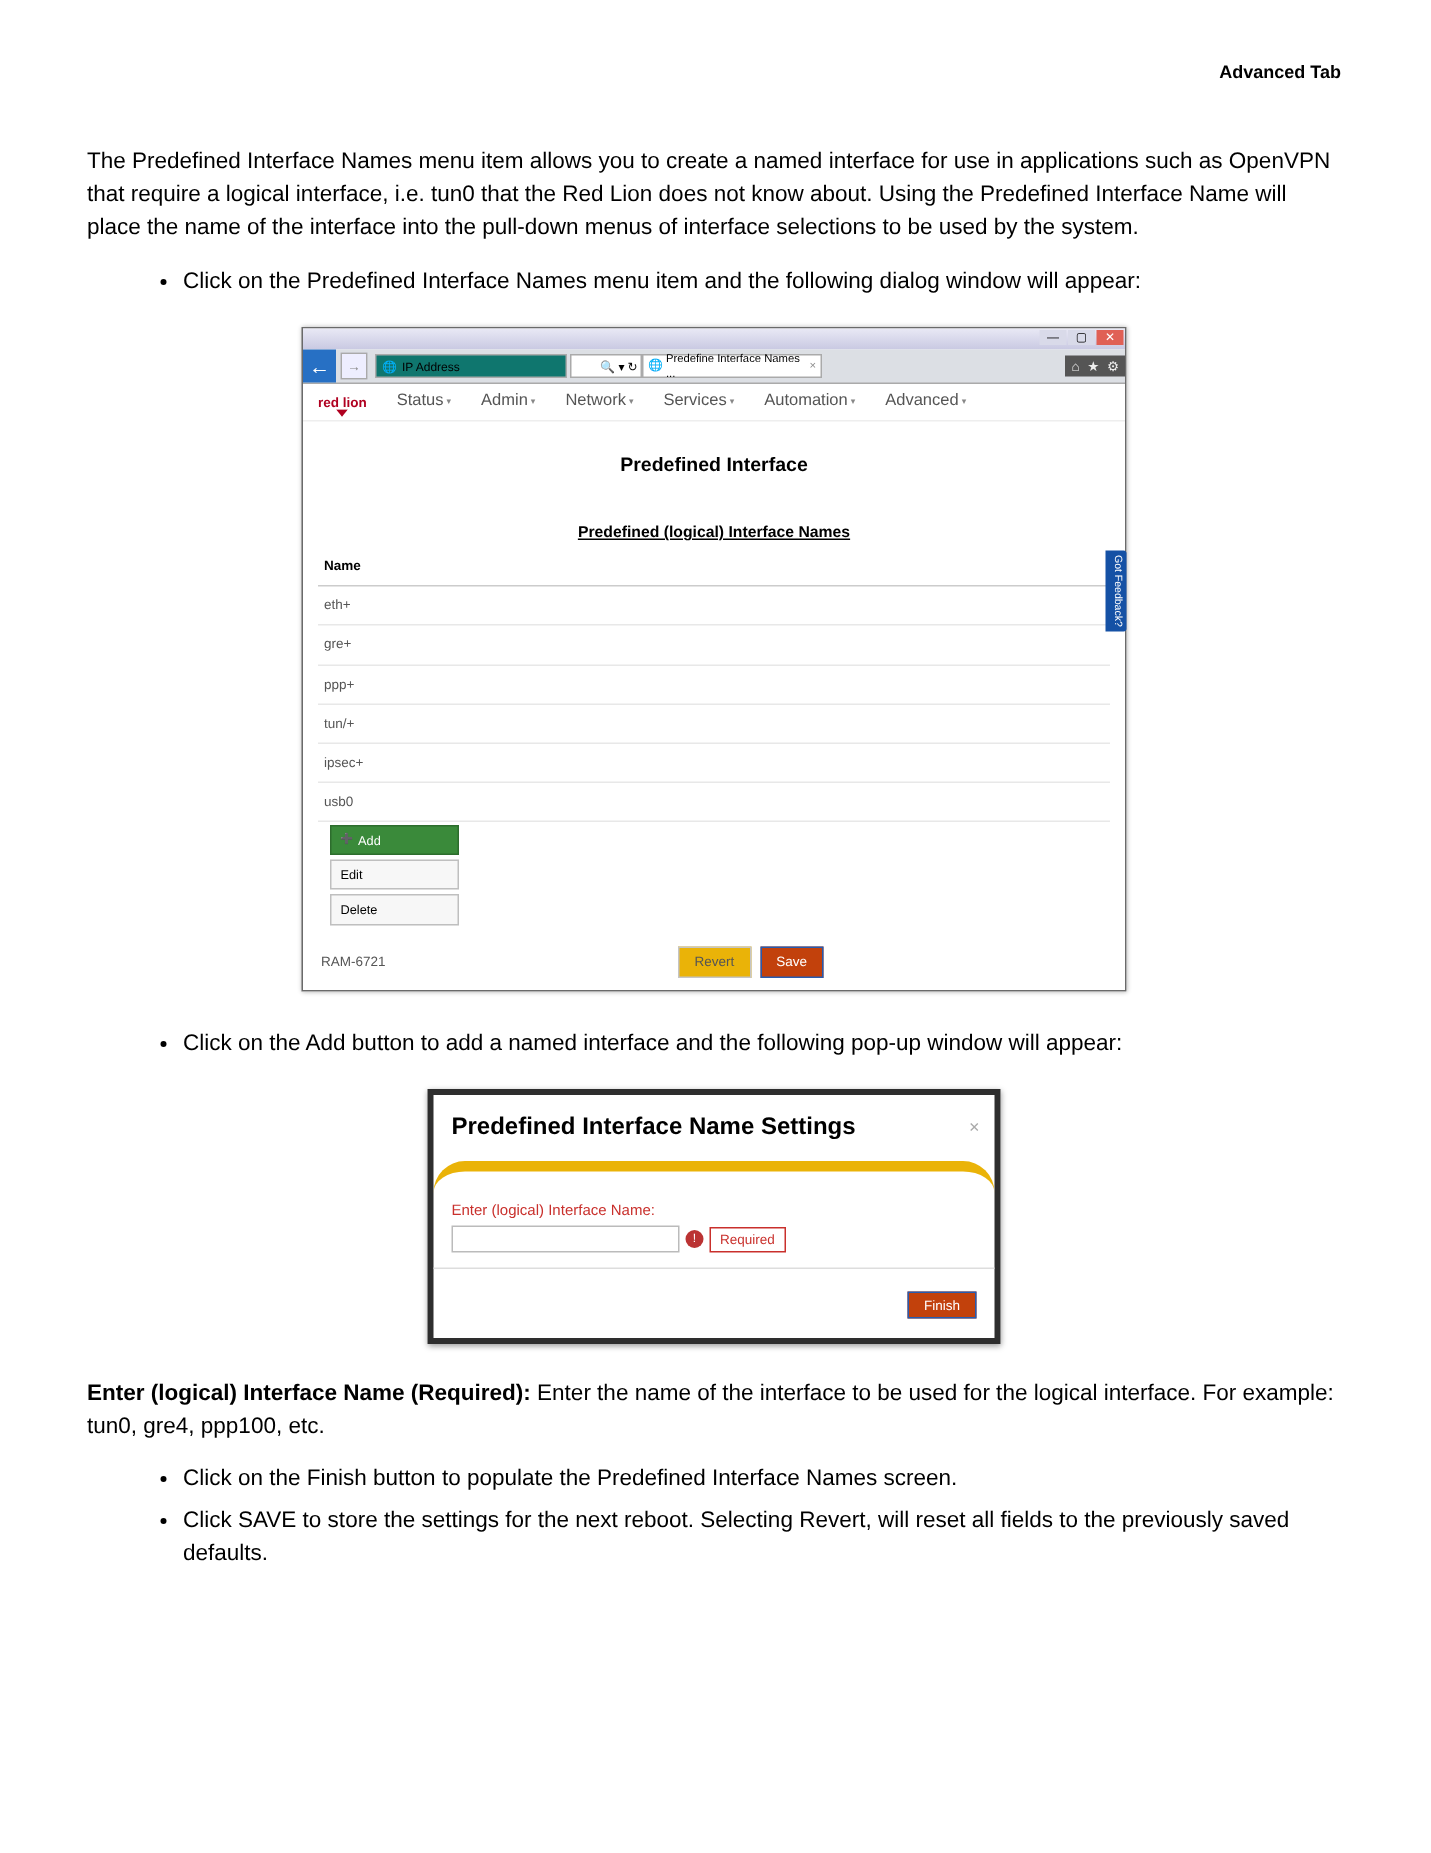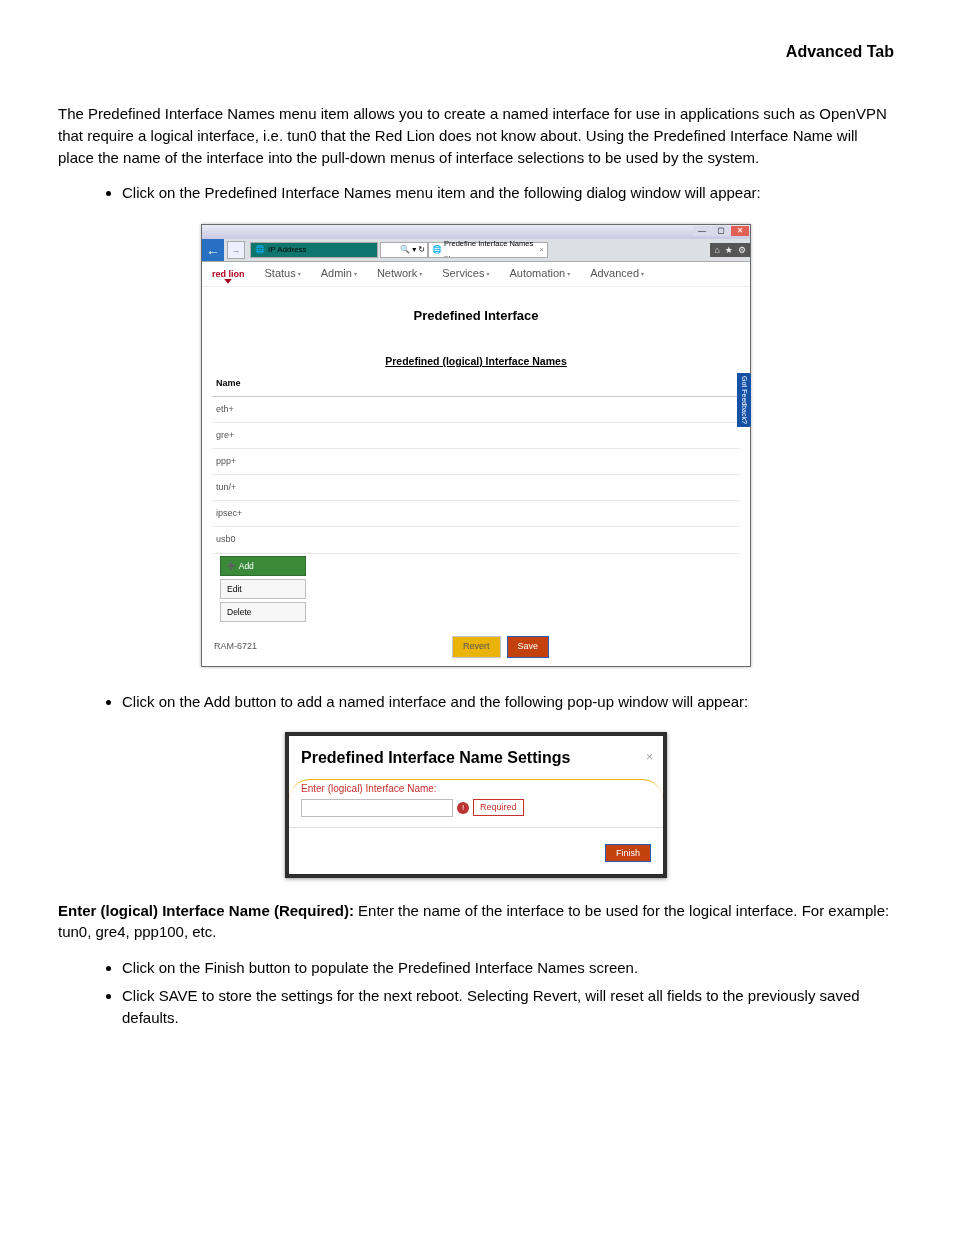--- a/index.html
+++ b/index.html
@@ -4,21 +4,21 @@
 <style>
   body {
     margin: 0;
     padding: 0;
     font-family: Arial, Helvetica, sans-serif;
     background: #fff;
     color: #000;
     width: 954px;
   }
   .page { padding: 40px 60px 40px 58px; box-sizing: border-box; font-size: 15px; line-height: 1.45; }
-  .top-right { text-align: right; font-weight: bold; font-size: 16px; margin-bottom: 40px; }
+  .top-right { text-align: right; font-weight: bold; font-size: 12px; margin-bottom: 40px; }
   .sec-title { font-weight: bold; margin-bottom: 14px; font-size: 16px; }
   .sec-num { display: inline-block; width: 70px; }
   .para { margin: 8px 0 14px 0; }
   .bullet-list { margin: 6px 0 20px 0; padding-left: 64px; }
   .bullet-list li { margin-bottom: 6px; }
   .figure-outer { width: 548px; margin: 12px auto 24px auto; border: 1px solid #6a6a6a; box-shadow: 0 0 3px rgba(0,0,0,0.3); }
   
   .winctrl { height: 12px; background: linear-gradient(#e9e9f5,#c9c9e2); display:flex; justify-content:flex-end; gap:1px; padding:1px; }
   .winctrl span { width:18px; height:10px; display:inline-flex; align-items:center; justify-content:center; font-size:8px; line-height:8px; }
   .winctrl .wc-min{ background:#d9dae9; }
@@ -51,21 +51,21 @@
   .foot-row { display:flex; align-items:center; padding:8px 12px 8px 12px; font-size:9px; color:#555; gap:6px;}
   .foot-row .spacer{flex:1;}
   .bbtn { font-size:9px; border:1px solid #c5c5c5; background:#eab308; padding:3px 10px;}
   .bbtn.primary{ background:#c2410c; color:#fff; border-color:#265bb0;}
 
   
   .dlg-outer { width: 374px; margin:14px auto 22px auto; border:4px solid #2e2e2e; background:#fff; box-shadow:0 1px 4px rgba(0,0,0,0.4);}
   .dlg-head { display:flex; align-items:center; padding:10px 10px 4px 12px;}
   .dlg-title { font-weight:bold; font-size:16px; flex:1;}
   .dlg-close { font-size:12px; color:#aaa;}
-  .dlg-body { padding:2px 12px 10px 12px; border-top:1px solid #eab308; margin-top:6px;border-radius:21px;}
+  .dlg-body { padding:20px 12px 10px 12px; border-top:7px solid #eab308; margin-top:6px;border-radius:21px;}
   .dlg-label { font-size:10px; color:#c9302c; margin-bottom:2px;}
   .dlg-input-row{ display:flex; align-items:center; gap:4px;}
   .dlg-input{ width:150px; height:16px; border:1px solid #bbb;}
   .req-badge{ font-size:9px; color:#c9302c; border:1px solid #c9302c; padding:1px 6px;}
   .warn-ico{ width:12px;height:12px; background:#b33; color:#fff; border-radius:50%; font-size:8px; display:flex;align-items:center;justify-content:center;}
   .dlg-foot{ padding:12px; border-top:1px solid #ddd; text-align:right;}
 
   .footer { display:flex; justify-content:space-between; font-size:13px; font-weight:bold; margin-top:220px;}
   .bold{font-weight:bold;}
 </style>

